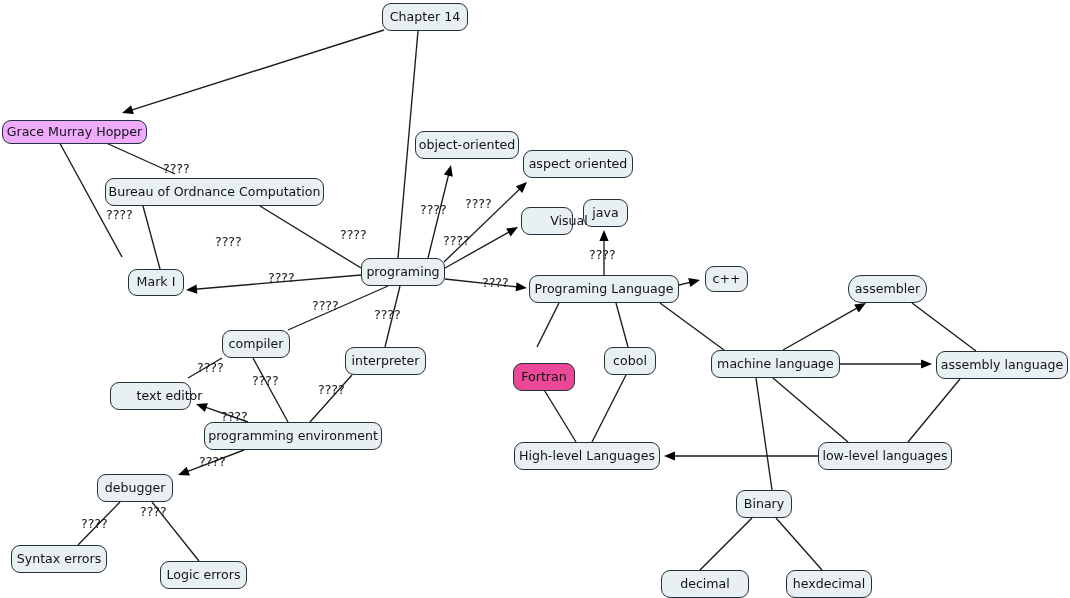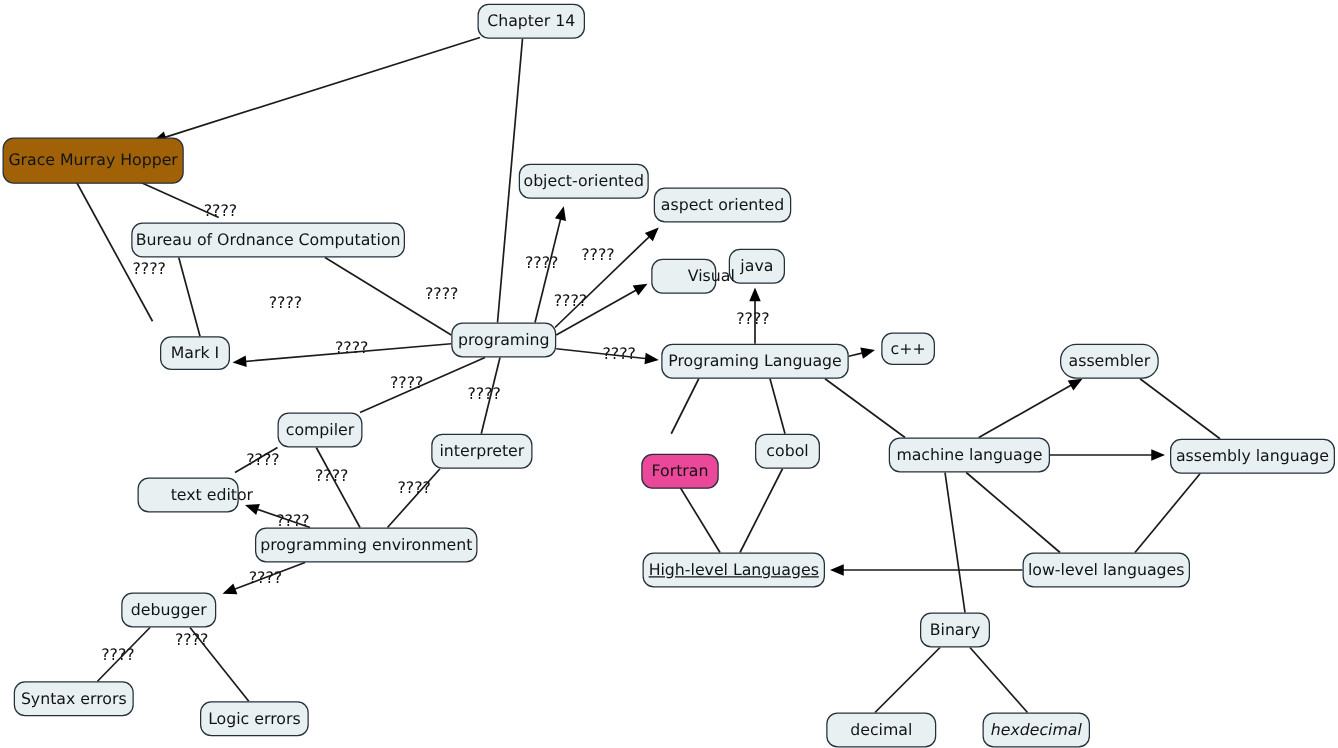--- a/index.html
+++ b/index.html
@@ -66,47 +66,47 @@
       <line x1="352" y1="375" x2="310" y2="422" stroke="#1b1b1b"></line>
       <line x1="248" y1="422" x2="204.50487466096232" y2="406.9439950749485" stroke="#1b1b1b"></line>
       <polygon points="196,404 207.8995554017054,403.2512802648896 204.89013821398026,411.94515214054" class="arrowhead"></polygon>
       <line x1="244" y1="450" x2="186.41643500760873" y2="471.8119564365118" stroke="#1b1b1b"></line>
       <polygon points="178,475 186.6573094101834,466.8017688629589 189.91619838619349,475.40523575962555" class="arrowhead"></polygon>
       <line x1="120" y1="502" x2="78" y2="545" stroke="#1b1b1b"></line>
       <line x1="152" y1="502" x2="199" y2="561" stroke="#1b1b1b"></line>
     </svg>
   <div id="node-layer">
       <div class="node" style="left: 382px; top: 3px; width: 86px; height: 28px; background: rgb(233, 240, 242); border-color: rgb(36, 48, 58);">Chapter 14</div>
-      <div class="node" style="left: 2px; top: 110px; width: 145px; height: 37px; background: #a16207; border-color: rgb(36, 48, 58);">Grace Murray Hopper</div>
+      <div class="node" style="left: 2px; top: 120px; width: 145px; height: 24px; background: #f0abfc; border-color: rgb(36, 48, 58);">Grace Murray Hopper</div>
       <div class="node" style="left: 415px; top: 131px; width: 104px; height: 28px; background: rgb(233, 240, 242); border-color: rgb(36, 48, 58);">object-oriented</div>
       <div class="node" style="left: 523px; top: 150px; width: 110px; height: 28px; background: rgb(233, 240, 242); border-color: rgb(36, 48, 58);">aspect oriented</div>
       <div class="node" style="left: 105px; top: 178px; width: 219px; height: 28px; background: rgb(233, 240, 242); border-color: rgb(36, 48, 58);">Bureau of Ordnance Computation</div>
       <div class="node" style="left: 583px; top: 199px; width: 45px; height: 28px; background: rgb(233, 240, 242); border-color: rgb(36, 48, 58);">java</div>
       <div class="node" style="left: 521px; top: 207px; width: 52px; height: 28px; background: rgb(233, 240, 242); border-color: rgb(36, 48, 58); padding-left: 44px;">Visual</div>
       <div class="node" style="left: 705px; top: 266px; width: 43px; height: 26px; background: rgb(233, 240, 242); border-color: rgb(36, 48, 58);">c++</div>
       <div class="node" style="left: 361px; top: 258px; width: 84px; height: 28px; background: rgb(233, 240, 242); border-color: rgb(36, 48, 58);">programing</div>
       <div class="node" style="left: 128px; top: 269px; width: 56px; height: 27px; background: rgb(233, 240, 242); border-color: rgb(36, 48, 58);">Mark I</div>
       <div class="node" style="left: 529px; top: 275px; width: 150px; height: 28px; background: rgb(233, 240, 242); border-color: rgb(36, 48, 58);">Programing Language</div>
       <div class="node" style="left: 848px; top: 275px; width: 79px; height: 28px; background: rgb(233, 240, 242); border-color: rgb(36, 48, 58); border-radius: 13px;">assembler</div>
       <div class="node" style="left: 222px; top: 330px; width: 68px; height: 28px; background: rgb(233, 240, 242); border-color: rgb(36, 48, 58);">compiler</div>
       <div class="node" style="left: 513px; top: 347px; width: 62px; height: 28px; background: #ec4899; border-color: rgb(36, 48, 58); margin-top: 16px;">Fortran</div>
       <div class="node" style="left: 604px; top: 347px; width: 52px; height: 28px; background: rgb(233, 240, 242); border-color: rgb(36, 48, 58);">cobol</div>
       <div class="node" style="left: 345px; top: 347px; width: 81px; height: 28px; background: rgb(233, 240, 242); border-color: rgb(36, 48, 58);">interpreter</div>
       <div class="node" style="left: 711px; top: 350px; width: 129px; height: 28px; background: rgb(233, 240, 242); border-color: rgb(36, 48, 58);">machine language</div>
       <div class="node" style="left: 936px; top: 351px; width: 132px; height: 28px; background: rgb(233, 240, 242); border-color: rgb(36, 48, 58);">assembly language</div>
       <div class="node" style="left: 110px; top: 382px; width: 81px; height: 28px; background: rgb(233, 240, 242); border-color: rgb(36, 48, 58); padding-left: 38px;">text editor</div>
       <div class="node" style="left: 204px; top: 422px; width: 178px; height: 28px; background: rgb(233, 240, 242); border-color: rgb(36, 48, 58);">programming environment</div>
-      <div class="node" style="left: 514px; top: 442px; width: 146px; height: 28px; background: rgb(233, 240, 242); border-color: rgb(36, 48, 58); text-decoration: underline;">High-level Languages</div>
+      <div class="node" style="left: 514px; top: 442px; width: 146px; height: 28px; background: rgb(233, 240, 242); border-color: rgb(36, 48, 58);">High-level Languages</div>
       <div class="node" style="left: 818px; top: 442px; width: 134px; height: 28px; background: rgb(233, 240, 242); border-color: rgb(36, 48, 58);">low-level languages</div>
       <div class="node" style="left: 97px; top: 474px; width: 76px; height: 28px; background: rgb(233, 240, 242); border-color: rgb(36, 48, 58);">debugger</div>
       <div class="node" style="left: 736px; top: 490px; width: 56px; height: 28px; background: rgb(233, 240, 242); border-color: rgb(36, 48, 58);">Binary</div>
       <div class="node" style="left: 11px; top: 545px; width: 96px; height: 28px; background: rgb(233, 240, 242); border-color: rgb(36, 48, 58);">Syntax errors</div>
       <div class="node" style="left: 160px; top: 561px; width: 87px; height: 28px; background: rgb(233, 240, 242); border-color: rgb(36, 48, 58);">Logic errors</div>
       <div class="node" style="left: 661px; top: 570px; width: 88px; height: 28px; background: rgb(233, 240, 242); border-color: rgb(36, 48, 58);">decimal</div>
-      <div class="node" style="left: 786px; top: 570px; width: 86px; height: 28px; background: rgb(233, 240, 242); border-color: rgb(36, 48, 58); font-style: italic;">hexdecimal</div>
+      <div class="node" style="left: 786px; top: 570px; width: 86px; height: 28px; background: rgb(233, 240, 242); border-color: rgb(36, 48, 58);">hexdecimal</div>
     </div>
   <div id="label-layer">
       <div class="edge-label" style="left: 163px; top: 163px;">????</div>
       <div class="edge-label" style="left: 106px; top: 209px;">????</div>
       <div class="edge-label" style="left: 215px; top: 236px;">????</div>
       <div class="edge-label" style="left: 340px; top: 229px;">????</div>
       <div class="edge-label" style="left: 268px; top: 272px;">????</div>
       <div class="edge-label" style="left: 420px; top: 204px;">????</div>
       <div class="edge-label" style="left: 465px; top: 198px;">????</div>
       <div class="edge-label" style="left: 443px; top: 235px;">????</div>

